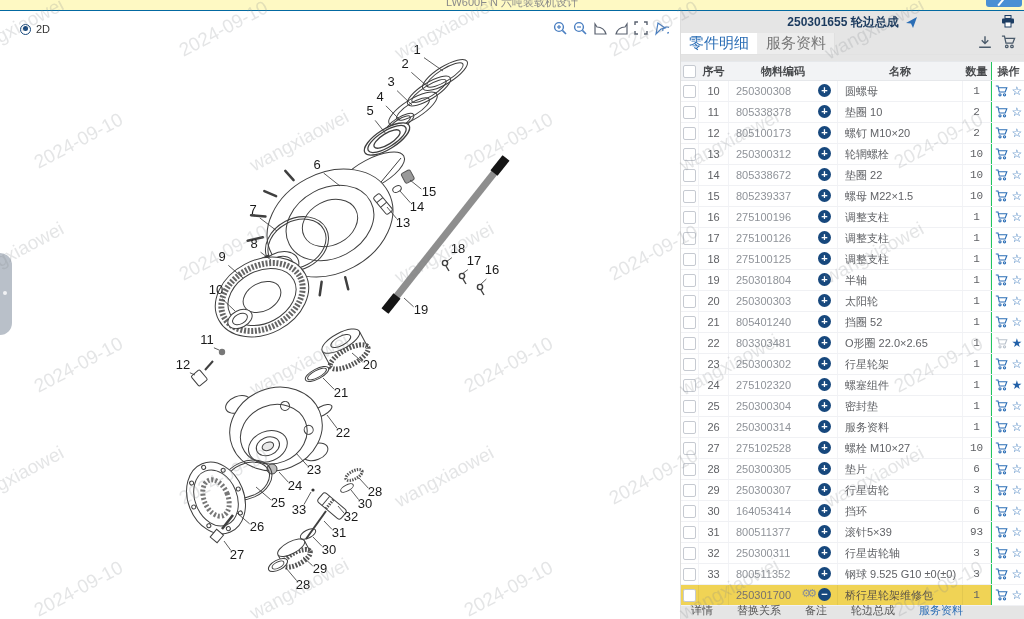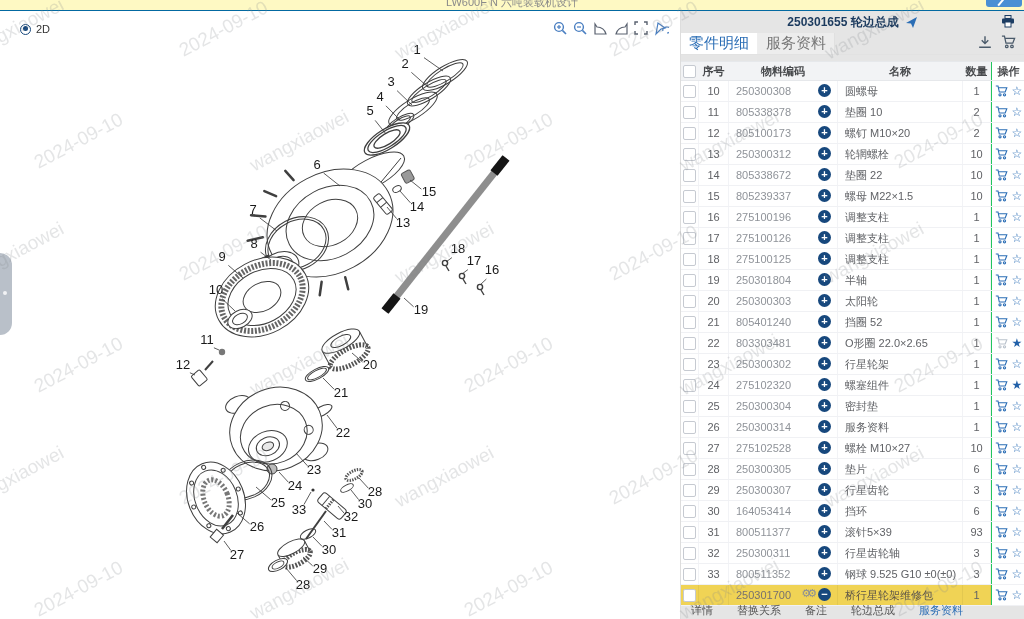--- a/index.html
+++ b/index.html
@@ -35,21 +35,21 @@
   
   .tbl{position:absolute;left:0;top:50px;width:344px;font-size:11px;}
   .trow,.thead{display:flex;align-items:stretch;}
   .thead{height:18px;background:#f2f3f5;border-top:1px solid #e6e8eb;border-bottom:1px solid #e6e8eb;font-weight:bold;color:#484a4d;}
   .trow{height:20px;border-bottom:1px solid #f0f1f4;background:#fff;}
   .td{display:flex;align-items:center;box-sizing:border-box;border-right:1px solid #f2f3f6;overflow:hidden;white-space:nowrap;}
   .c-cb{width:18px;justify-content:center;}
   .c-no{width:30px;justify-content:center;color:#606266;}
   .c-code{width:109px;padding-left:7px;color:#8f9399;position:relative;}
   .c-name{width:125px;padding-left:7px;color:#606266;}
-  .c-qty{width:28px;justify-content:center;color:#606266;}
+  .c-qty{width:28px;justify-content:center;color:#606266;font-family:Liberation Mono, monospace;}
   .c-ops{width:34px;justify-content:center;gap:4px;border-right:none;background:#fff;border-left:1px solid #22c55e;}
   .thead .td{justify-content:center;padding-left:0;color:#47494c;}
   .cbx{width:11px;height:11px;border:1px solid #c6cad1;border-radius:2px;background:#fff;}
   .plus,.minus{position:absolute;right:6px;top:3px;width:13px;height:13px;border-radius:50%;background:#17487d;color:#fff;
     font-size:11px;font-weight:bold;line-height:12px;text-align:center;cursor:pointer;}
   .star{font-size:12px;line-height:1;color:#2a6db5;cursor:pointer;}
   .star.filled{color:#2160a8;}
   .trow.hl{background:#f0d355;}
   .trow.hl .td{border-right-color:rgba(0,0,0,0.05);}
   .trow.hl .c-code{color:#77716f;}

